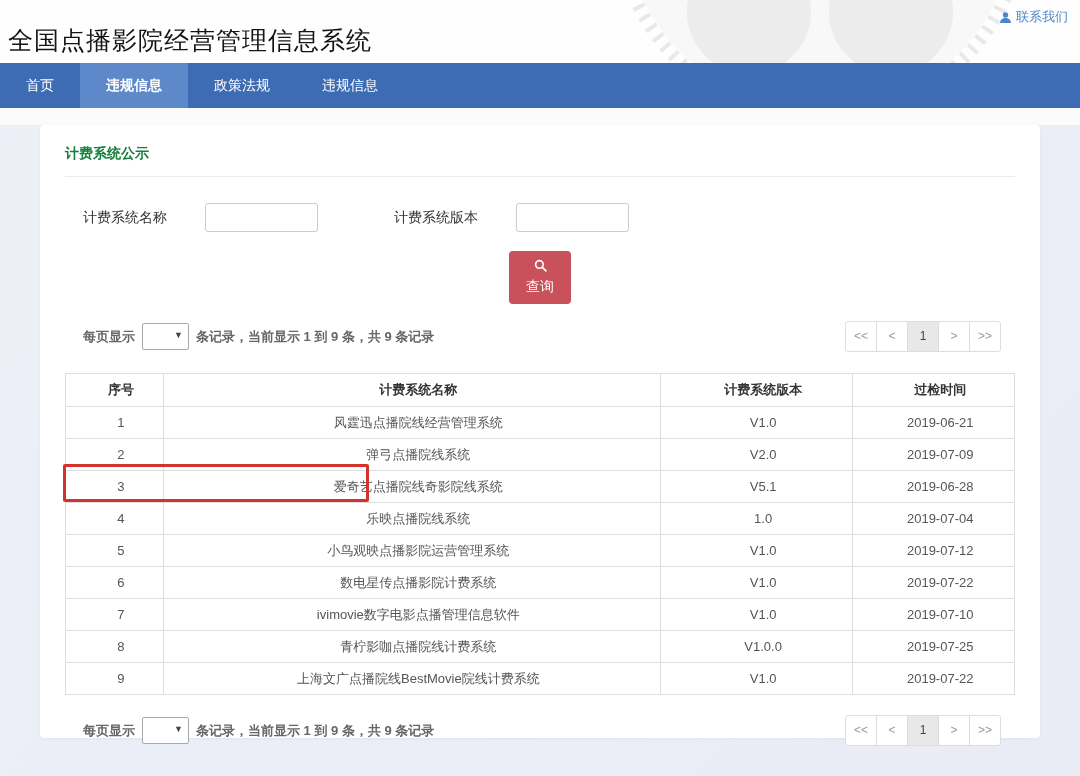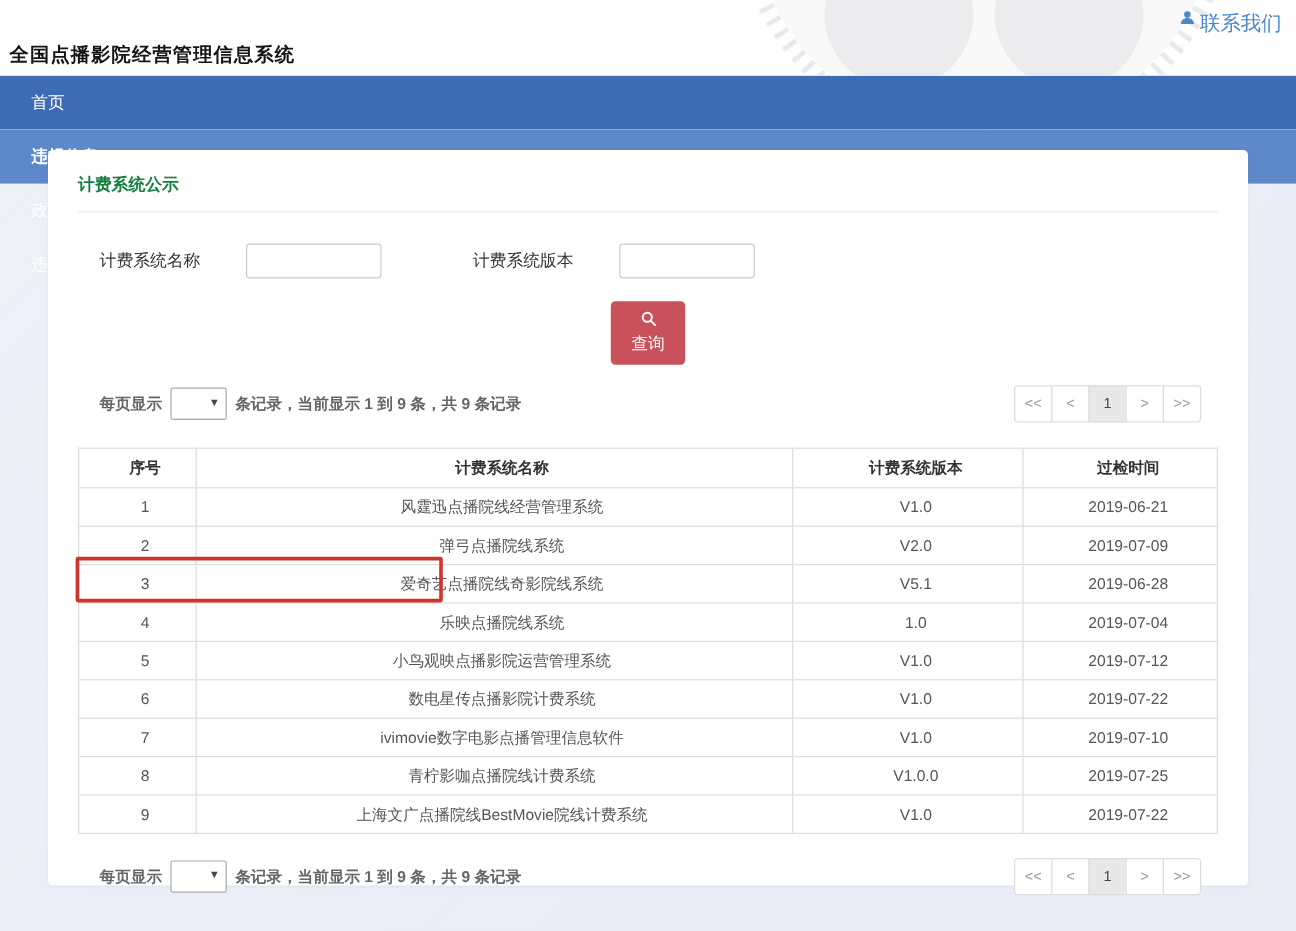--- a/index.html
+++ b/index.html
@@ -9,31 +9,31 @@
     background: linear-gradient(135deg, #eef0f8 0%, #e9ecf5 100%);
   }
 
   
   .site-header {
     position: relative; height: 63px; background: #fefefe; overflow: hidden;
   }
   .reel { position: absolute; top: -300px; right: 45px; opacity: .85; }
   .site-title {
     position: absolute; left: 8px; bottom: 6px;
-    font-size: 16px; font-weight: bold; color: #141414; letter-spacing: 1px;
+    font-size: 25px; font-weight: normal; color: #141414; letter-spacing: 1px;
   }
   .contact {
     position: absolute; top: 8px; right: 12px;
-    display: flex; gap: 4px;
-    font-size: 17px; color: #4a86c8; cursor: pointer;
+    display: flex; align-items: center; gap: 4px;
+    font-size: 13px; color: #4a86c8; cursor: pointer;
   }
 
   
   .main-nav {
-    height: 45px; background: #3d6cb4; display: flex; align-items: stretch; flex-direction: column;
+    height: 45px; background: #3d6cb4; display: flex; align-items: stretch;
   }
   .nav-item {
     padding: 0 26px; line-height: 45px; color: #fff; font-size: 14px;
     cursor: pointer; white-space: nowrap;
   }
   .nav-item.active { background: #5d89ca; font-weight: bold; }
 
   .white-strip { height: 17px; background: #fbfbfc; }
 
   

